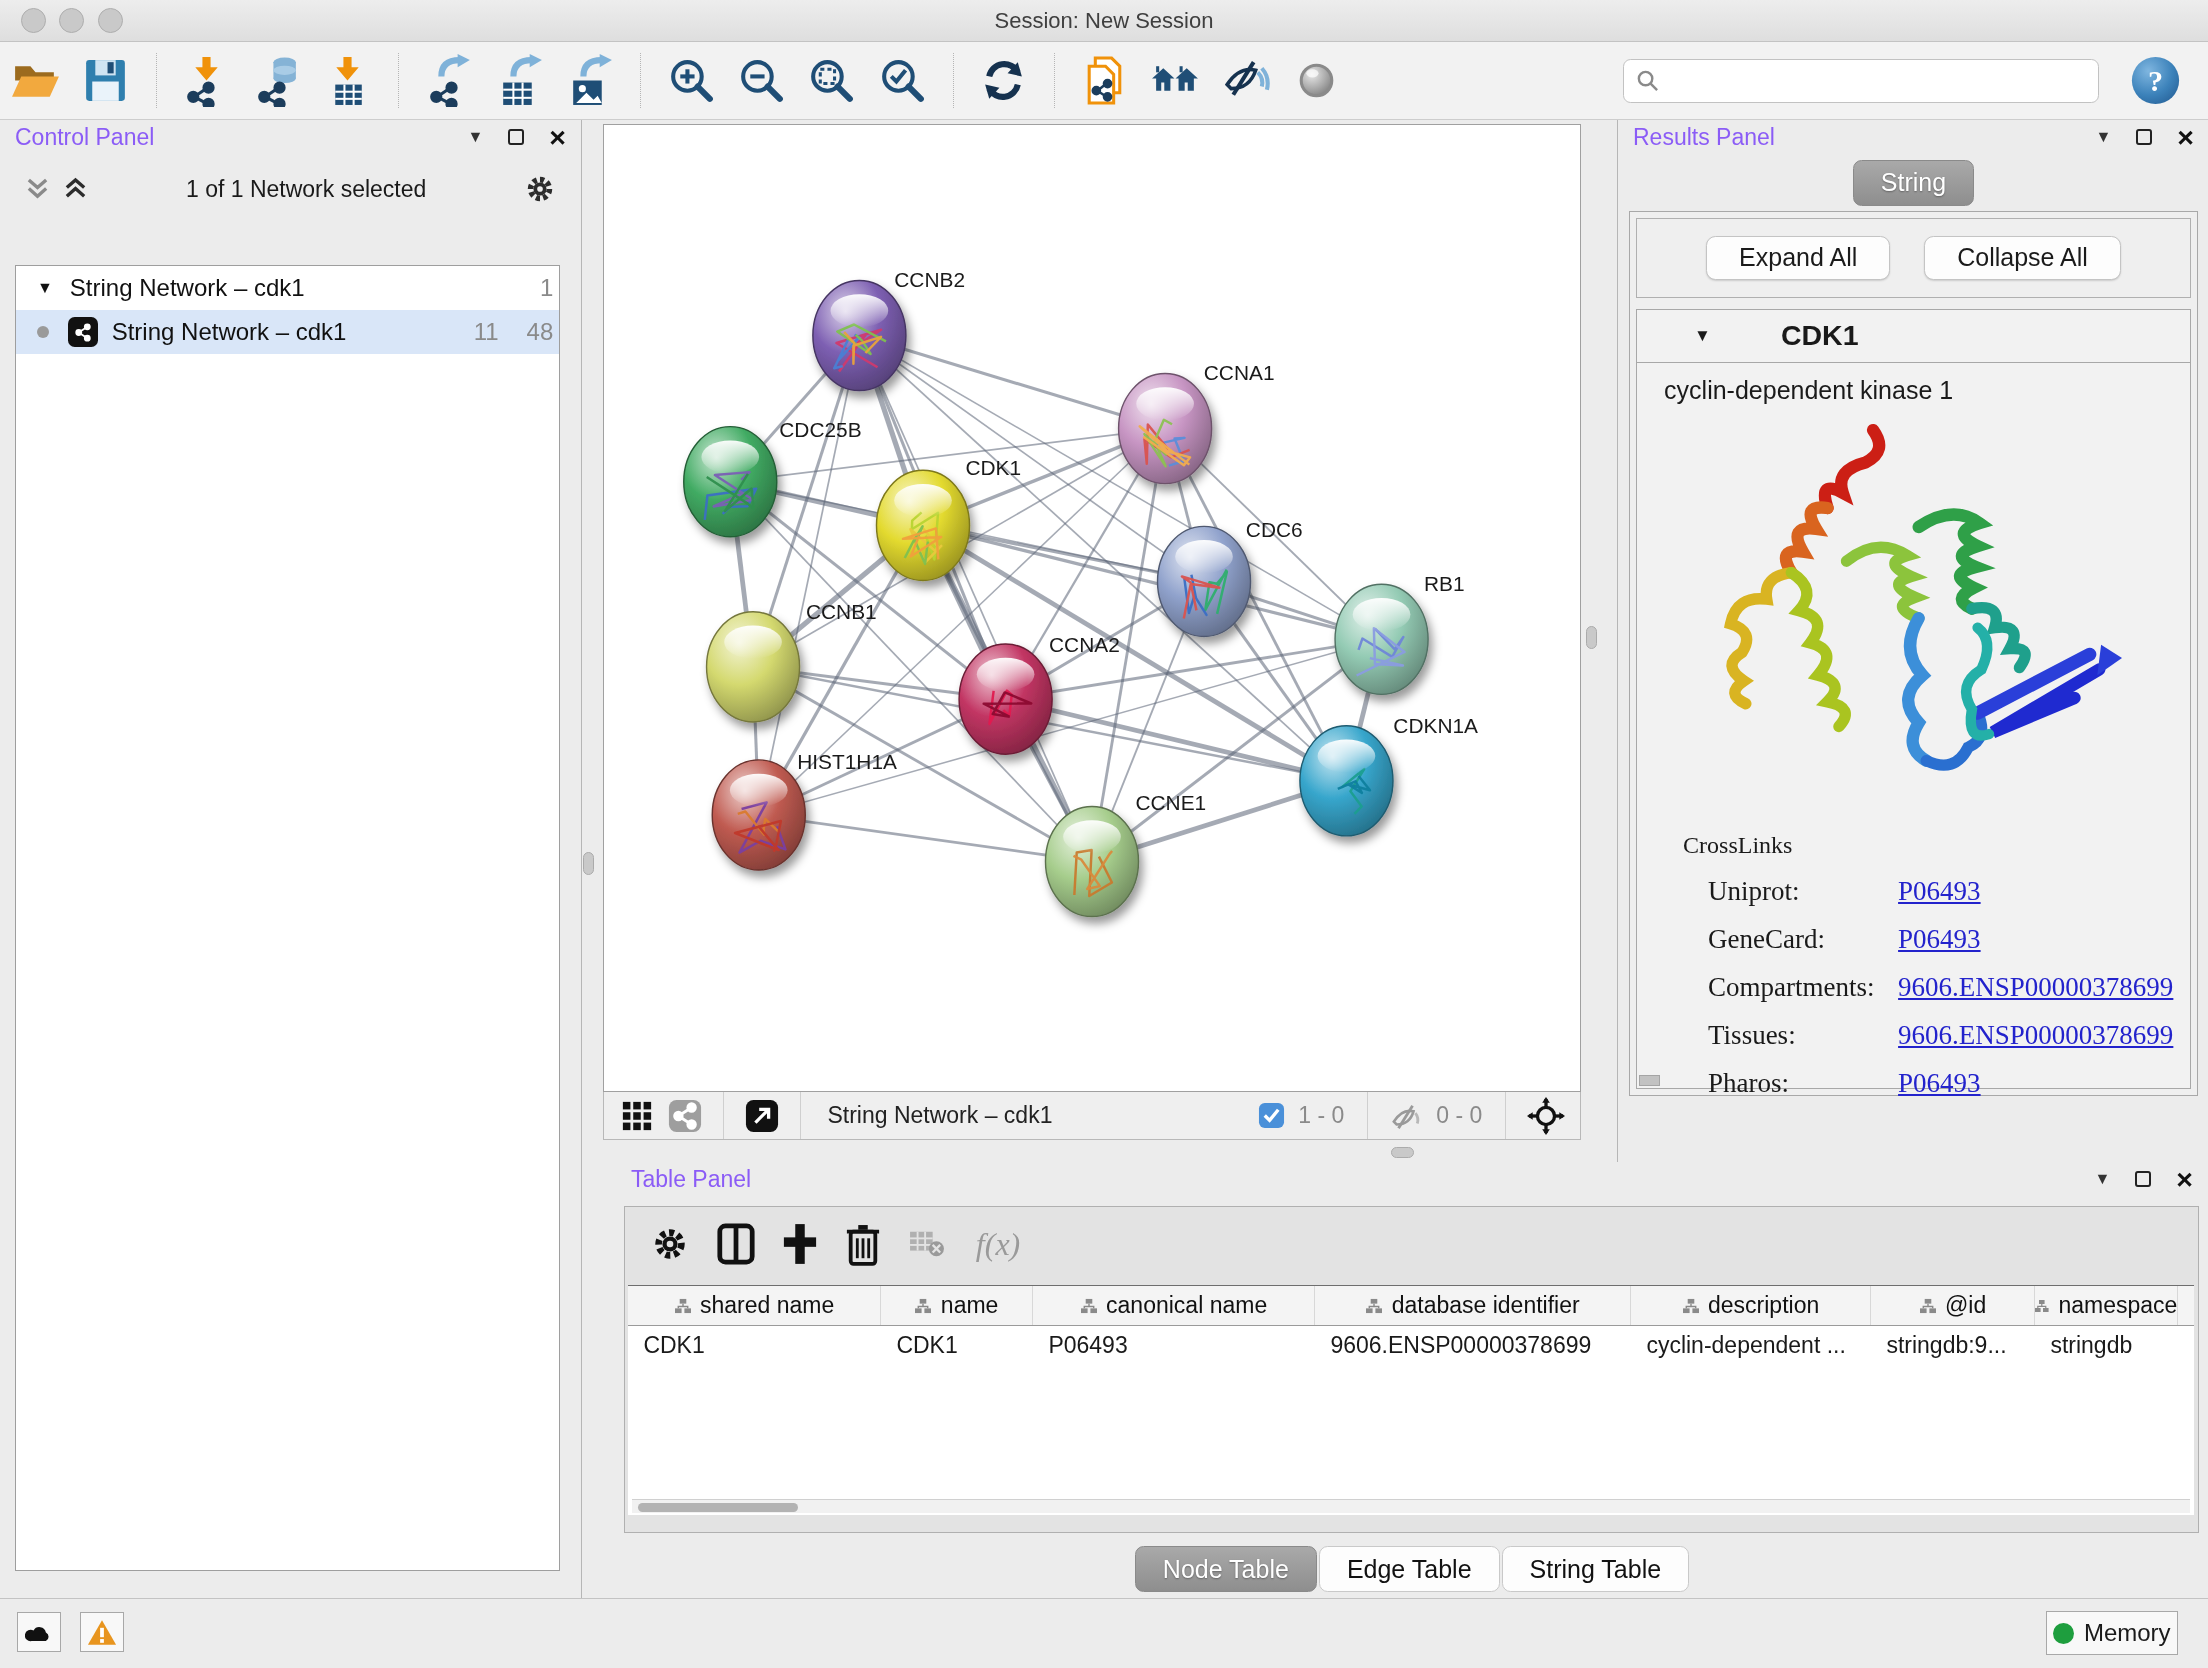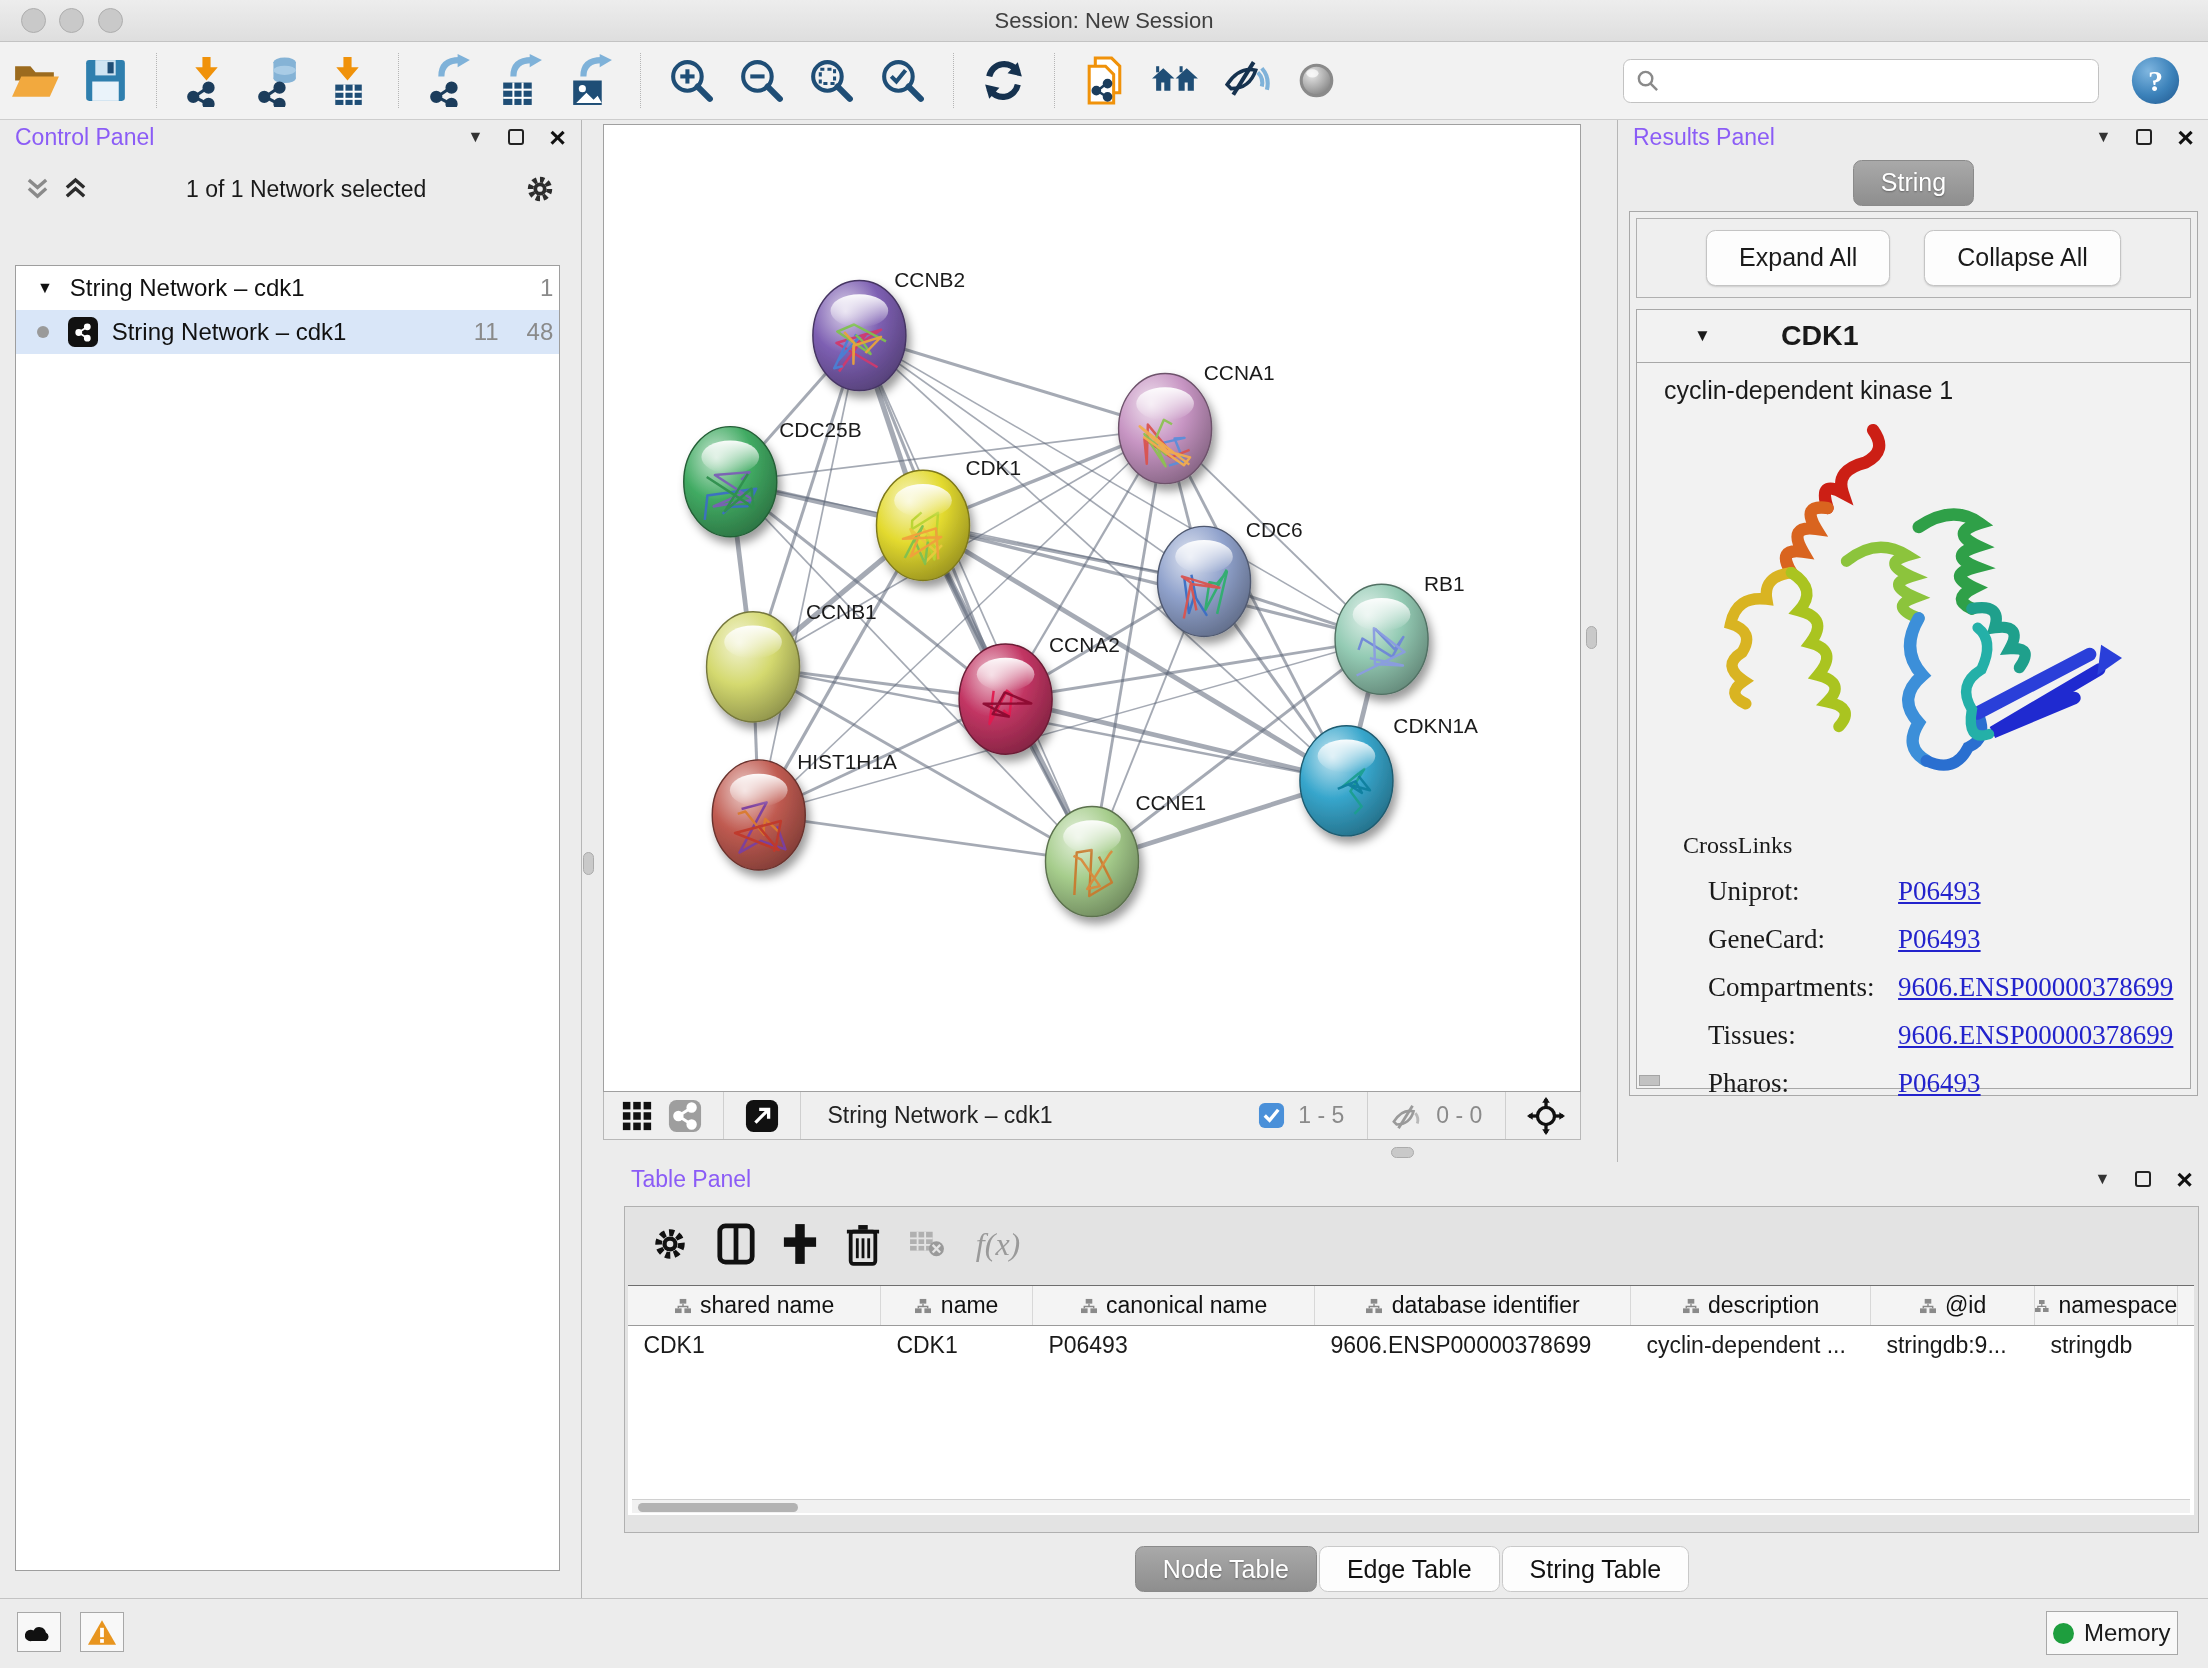--- a/index.html
+++ b/index.html
@@ -63,21 +63,21 @@
   #net-name { font-size:23px; color:#222; margin-left:13.3px; flex:1; }
   .ns-count { font-size:23px; color:#8a8a8a; margin:0 9.5px 0 5.7px; }
   .splitter-dot { position:absolute; background:#c9c9c9; border:1px solid #ababab; border-radius:5.7px; }
   
   #results-panel { position:absolute; left:1617px; top:0; width:592px; height:1042px;
     border-left:1px solid #b6b6b6; background:#ececec; }
   #results-tabrow { display:flex; justify-content:center; margin-top:5.7px; position:relative; z-index:2;}
   #results-box { position:absolute; left:11.4px; right:11.4px; top:91px; height:885px;
     border:1.4px solid #a8a8a8; background:#efefef; padding:5.7px; }
   #expand-box { border:1.4px solid #b0b0b0; height:80px; display:flex; align-items:center; justify-content:center; gap:34px; }
-  .rp-btn { height:56px; padding:0 32px; background:#fdfdfd; border:1px solid #c4c4c4; border-radius:9.5px;
+  .rp-btn { height:44px; padding:0 32px; background:#fdfdfd; border:1px solid #c4c4c4; border-radius:9.5px;
     font-size:25px; display:flex; align-items:center; box-shadow:0 1px 1.9px rgba(0,0,0,.15); }
   #protein-section { border:1.4px solid #a8a8a8; margin-top:5.7px; position:absolute; top:91px; left:5.7px; right:5.7px; bottom:5.7px; background:#f2f2f2;}
   #protein-header { height:53px; border-bottom:1.4px solid #a8a8a8; display:flex; align-items:center; }
   #protein-header .arrow { margin-left:57px; font-size:17px; }
   #protein-name { font-size:28.5px; font-weight:bold; margin-left:70px; }
   #protein-desc { font-size:25px; padding:13.3px 0 3.8px 27px; }
   #protein-img { margin:3.8px 0 0 38px; }
   #crosslinks { font-family:"Liberation Serif", serif; margin:17px 0 0 46px; }
   #crosslinks-heading { font-size:24px; font-weight:normal; }
   .cl-row { display:flex; margin-top:17px; font-size:27px; }
@@ -616,21 +616,21 @@
         </svg>
     </span>
     <span class="ns-sep"></span>
     <span id="net-name">String Network – cdk1</span>
     <span class="ns-icon">
       <svg width="27" height="27" viewBox="0 0 28 28">
           <rect x="1" y="1" width="26" height="26" rx="6" fill="#4a90d9"></rect>
           <path d="M7 14l5 5 9-11" fill="none" stroke="#fff" stroke-width="3.5"></path>
         </svg>
     </span>
-    <span class="ns-count">1 - 5</span>
+    <span class="ns-count">1 - 0</span>
     <span class="ns-sep"></span>
     <span class="ns-icon">
       <svg width="34" height="30" viewBox="0 0 36 32">
           <path d="M5 22 Q14 8 26 11 Q22 25 8 25 Z" fill="none" stroke="#9a9a9a" stroke-width="2.8"></path>
           <line x1="25" y1="5" x2="10" y2="29" stroke="#9a9a9a" stroke-width="3"></line>
           <path d="M28 13 Q32 18 30 24" fill="none" stroke="#b8b8b8" stroke-width="3"></path>
         </svg>
     </span>
     <span class="ns-count">0 - 0</span>
     <span class="ns-sep"></span>

